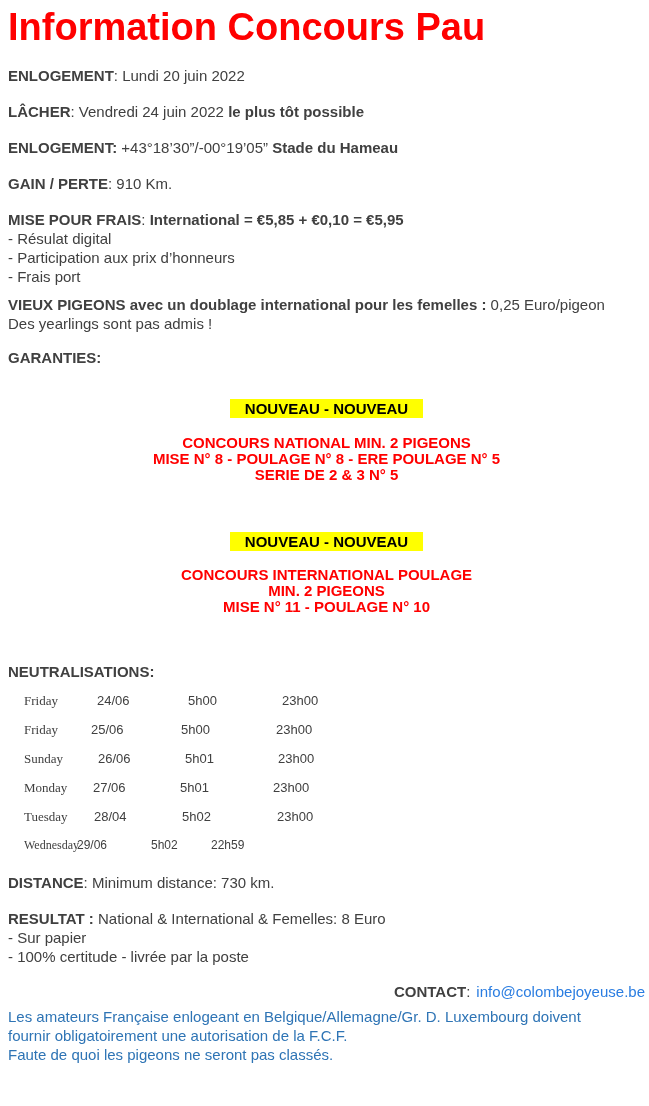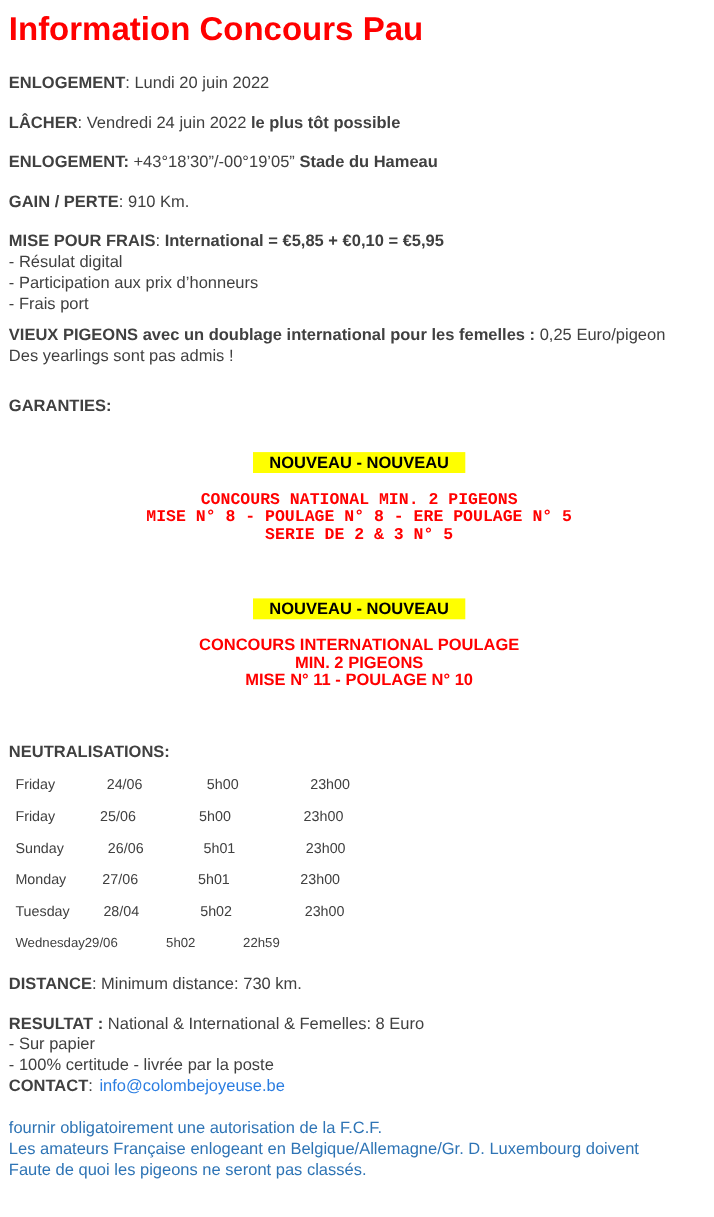--- a/index.html
+++ b/index.html
@@ -13,66 +13,66 @@
   *{box-sizing:border-box;}
   html,body{margin:0;padding:0;background:#ffffff;}
   body{
     font-family:"Liberation Sans","DejaVu Sans",sans-serif;
     color:var(--text);
     width:649px;
   }
   .page{width:649px;min-height:1106px;padding:8px 4px 10px 8px;}
   h1.title{
     color:var(--title-red);
-    font-size:30px;
+    font-size:38px;
     font-weight:bold;
     letter-spacing:0px;
     margin:2px 0 22px 0;
     line-height:34px;
   }
   .field{font-size:15px;line-height:19px;margin:0 0 17px 0;}
   .b{font-weight:bold;}
   .bullets div{font-size:15px;line-height:19px;}
   .mise-block{margin-bottom:9px;}
-  .vieux-block{margin-bottom:27px;}
+  .vieux-block{margin-bottom:15px;}
   .garanties{margin-bottom:32px;}
   .center-wrap{text-align:center;}
   .nouveau{
     display:inline-block;
     background:var(--highlight-yellow);
     color:#000000;
     font-weight:bold;
     font-size:15px;
     line-height:17px;
     padding:1px 15px;
   }
   .nouveau-wrap-1{margin:0 0 17px 0;}
   .nouveau-wrap-2{margin:49px 0 16px 0;}
   .red-block{
     color:var(--accent-red);
     font-weight:bold;
     font-size:15px;
     line-height:16px;
     text-align:center;
   }
-  .red-block-1{margin-bottom:0;font-family:Liberation Mono, monospace;}
+  .red-block-1{margin-bottom:0;}
   .neutral-heading{font-size:15px;font-weight:bold;margin:47px 0 11px 0;line-height:19px;}
   .ntable{margin-bottom:10px;}
   .nrow{position:relative;height:29px;font-size:13px;line-height:17px;}
   .nrow span{position:absolute;top:0;white-space:nowrap;}
-  .nrow .day{left:6px;}
+  .nrow .day{left:16px;font-family:Liberation Serif, serif;}
   .nr1 .c1{left:89px}.nr1 .c2{left:180px}.nr1 .c3{left:274px}
   .nr2 .c1{left:83px}.nr2 .c2{left:173px}.nr2 .c3{left:268px}
   .nr3 .c1{left:90px}.nr3 .c2{left:177px}.nr3 .c3{left:270px}
   .nr4 .c1{left:85px}.nr4 .c2{left:172px}.nr4 .c3{left:265px}
   .nr5 .c1{left:86px}.nr5 .c2{left:174px}.nr5 .c3{left:269px}
   .nr6{font-size:12px;height:26px;text-align:right;}
-  .nr6 .c1{left:69px}.nr6 .c2{left:143px}.nr6 .c3{left:213px}
-  .resultat-block{margin-bottom:0;}
-  .contact{margin-bottom:19px;}
+  .nr6 .c1{left:69px}.nr6 .c2{left:143px}.nr6 .c3{left:203px}
+  .resultat-block{margin-bottom:16px;}
+  .contact{margin-bottom:6px;text-align:right;}
   a.mail{color:var(--link-blue);text-decoration:none;margin-left:6px;cursor:pointer;}
   .footer{color:var(--footer-blue);font-size:15px;line-height:19px;}
 </style>
 </head>
 <body>
 
 <div class="page">
 
   <h1 class="title">Information Concours Pau</h1>
 
@@ -168,18 +168,18 @@
     <div><span class="b">RESULTAT :</span><span> National &amp; International &amp; Femelles: 8 Euro</span></div>
     <div class="bullets">
       <div>- Sur papier</div>
       <div>- 100% certitude - livrée par la poste</div>
     </div>
   </div>
 
   <p class="field contact"><span class="b">CONTACT</span><span>:</span><a class="mail" href="#">info@colombejoyeuse.be</a></p>
 
   <div class="footer">
+    <div>Les amateurs Française enlogeant en Belgique/Allemagne/Gr. D. Luxembourg doivent</div>
     <div>fournir obligatoirement une autorisation de la F.C.F.</div>
-    <div>Les amateurs Française enlogeant en Belgique/Allemagne/Gr. D. Luxembourg doivent</div>
     <div>Faute de quoi les pigeons ne seront pas classés.</div>
   </div>
 
 </div>
 
 </body></html>

